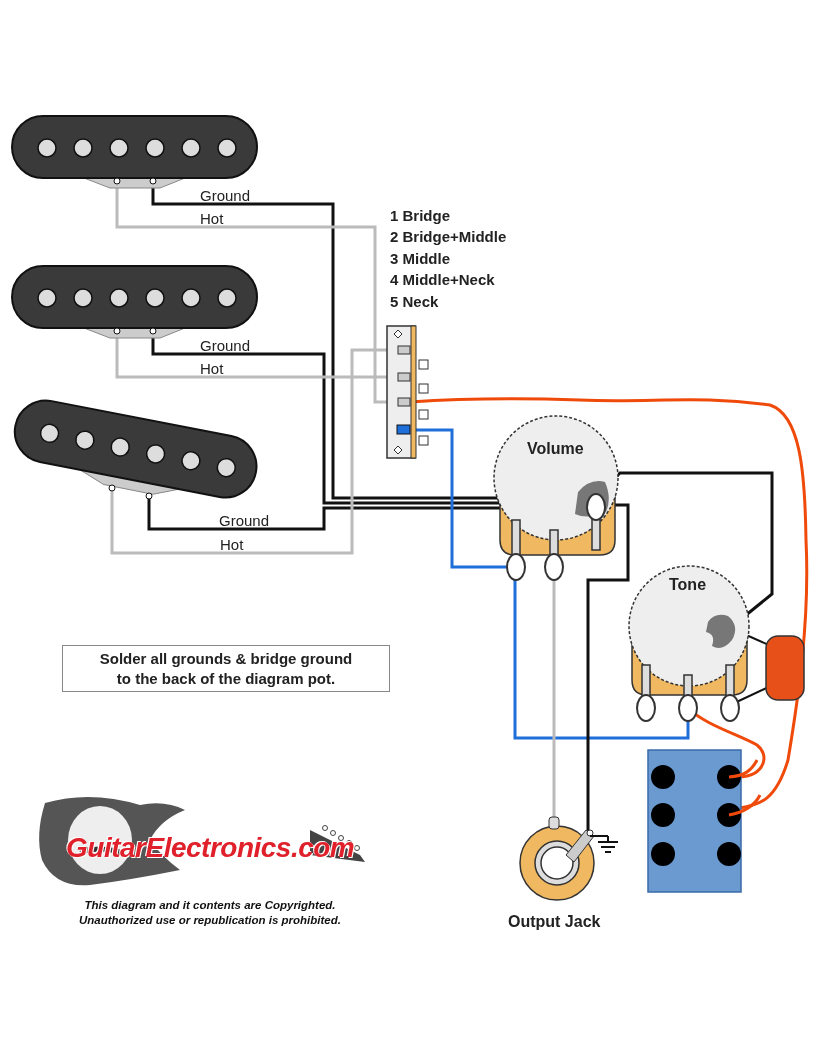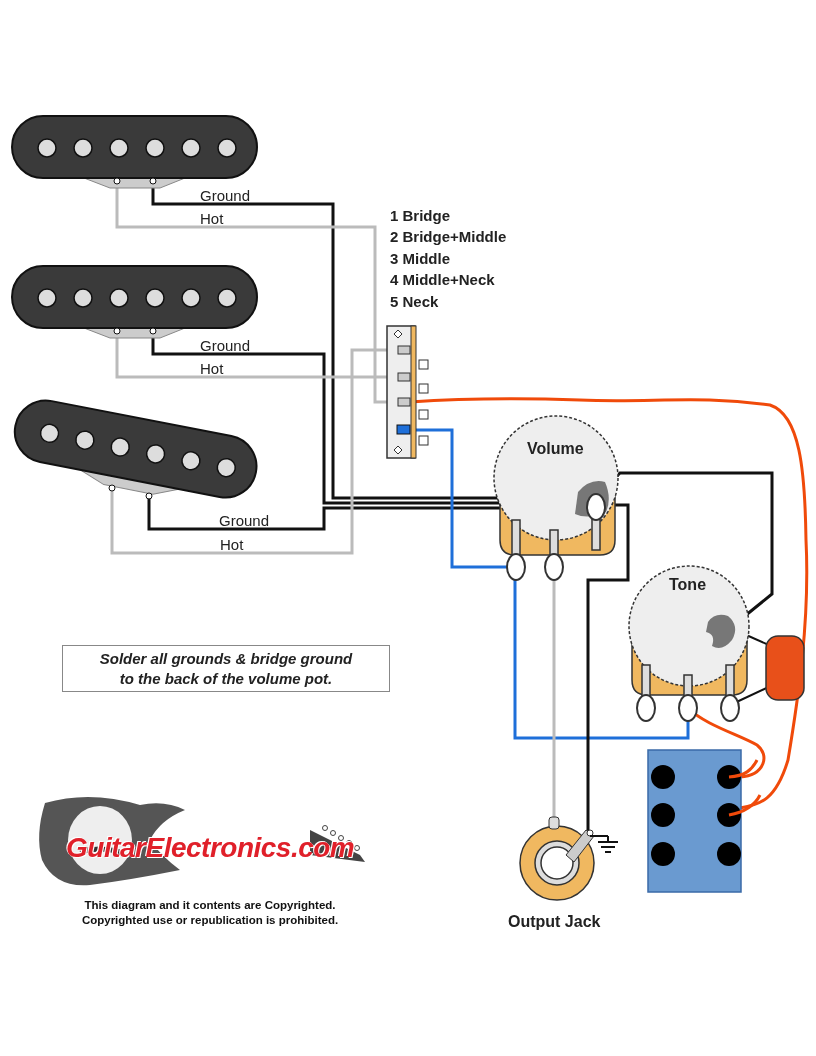--- a/index.html
+++ b/index.html
@@ -4,28 +4,28 @@
 <style>
   html, body { margin:0; padding:0; background:#ffffff; }
   body { width:816px; height:1056px; position:relative; overflow:hidden;
          font-family:"Liberation Sans", sans-serif; }
   svg#diagram { position:absolute; left:0; top:0; }
   .lbl { font-family:"Liberation Sans", sans-serif; font-size:15px; fill:#222; }
   .lbl-b { font-family:"Liberation Sans", sans-serif; font-size:15px; font-weight:bold; fill:#222; }
   .pot-lbl { font-family:"Liberation Sans", sans-serif; font-size:16px; font-weight:bold; fill:#222; }
   .note { position:absolute; left:62px; top:645px; width:328px; height:47px;
           border:1px solid #888; box-sizing:border-box; text-align:center;
-          font-family:"Liberation Sans", sans-serif; font-style:italic; font-weight:bold;
+          font-family:"Liberation Sans", sans-serif; font-weight:bold;
           font-size:15px; line-height:20px; color:#222; padding-top:3px; background:#fff; }
   .logo-text { position:absolute; left:66px; top:832px; font-family:"Liberation Sans", sans-serif;
                font-style:italic; font-weight:bold; font-size:28px; color:#e0202a;
                letter-spacing:-0.5px; text-shadow:1px 1px 0 #fff,-1px -1px 0 #fff; }
   .copy { position:absolute; left:30px; top:898px; width:360px; text-align:center;
           font-family:"Liberation Sans", sans-serif; font-weight:bold; font-size:11.5px;
-          line-height:15px; color:#111; }
+          line-height:15px; color:#111;font-style:italic; }
 </style>
 </head>
 <body>
 
 <svg id="diagram" width="816" height="1056" viewBox="0 0 816 1056" xmlns="http://www.w3.org/2000/svg">
 
   <polyline points="153,181 153,204 333,204 333,498 600,498" fill="none" stroke="#111" stroke-width="3"></polyline>
 
   <polyline points="117,181 117,227 375,227 375,402 400,402" fill="none" stroke="#bbb" stroke-width="3"></polyline>
 
@@ -204,21 +204,21 @@
         <circle cx="333" cy="833" r="2.5"></circle>
       <circle cx="341" cy="838" r="2.5"></circle>
         <circle cx="349" cy="843" r="2.5"></circle>
       <circle cx="357" cy="848" r="2.5"></circle>
     </g>
   </g>
 </svg>
 
 <div class="note">
   <div>Solder all grounds &amp; bridge ground</div>
-  <div>to the back of the volume pot.</div>
+  <div>to the back of the diagram pot.</div>
 </div>
 
 <div class="logo-text">GuitarElectronics.com</div>
 
 <div class="copy">
   <div>This diagram and it contents are Copyrighted.</div>
-  <div>Copyrighted use or republication is prohibited.</div>
+  <div>Unauthorized use or republication is prohibited.</div>
 </div>
 
 </body></html>

